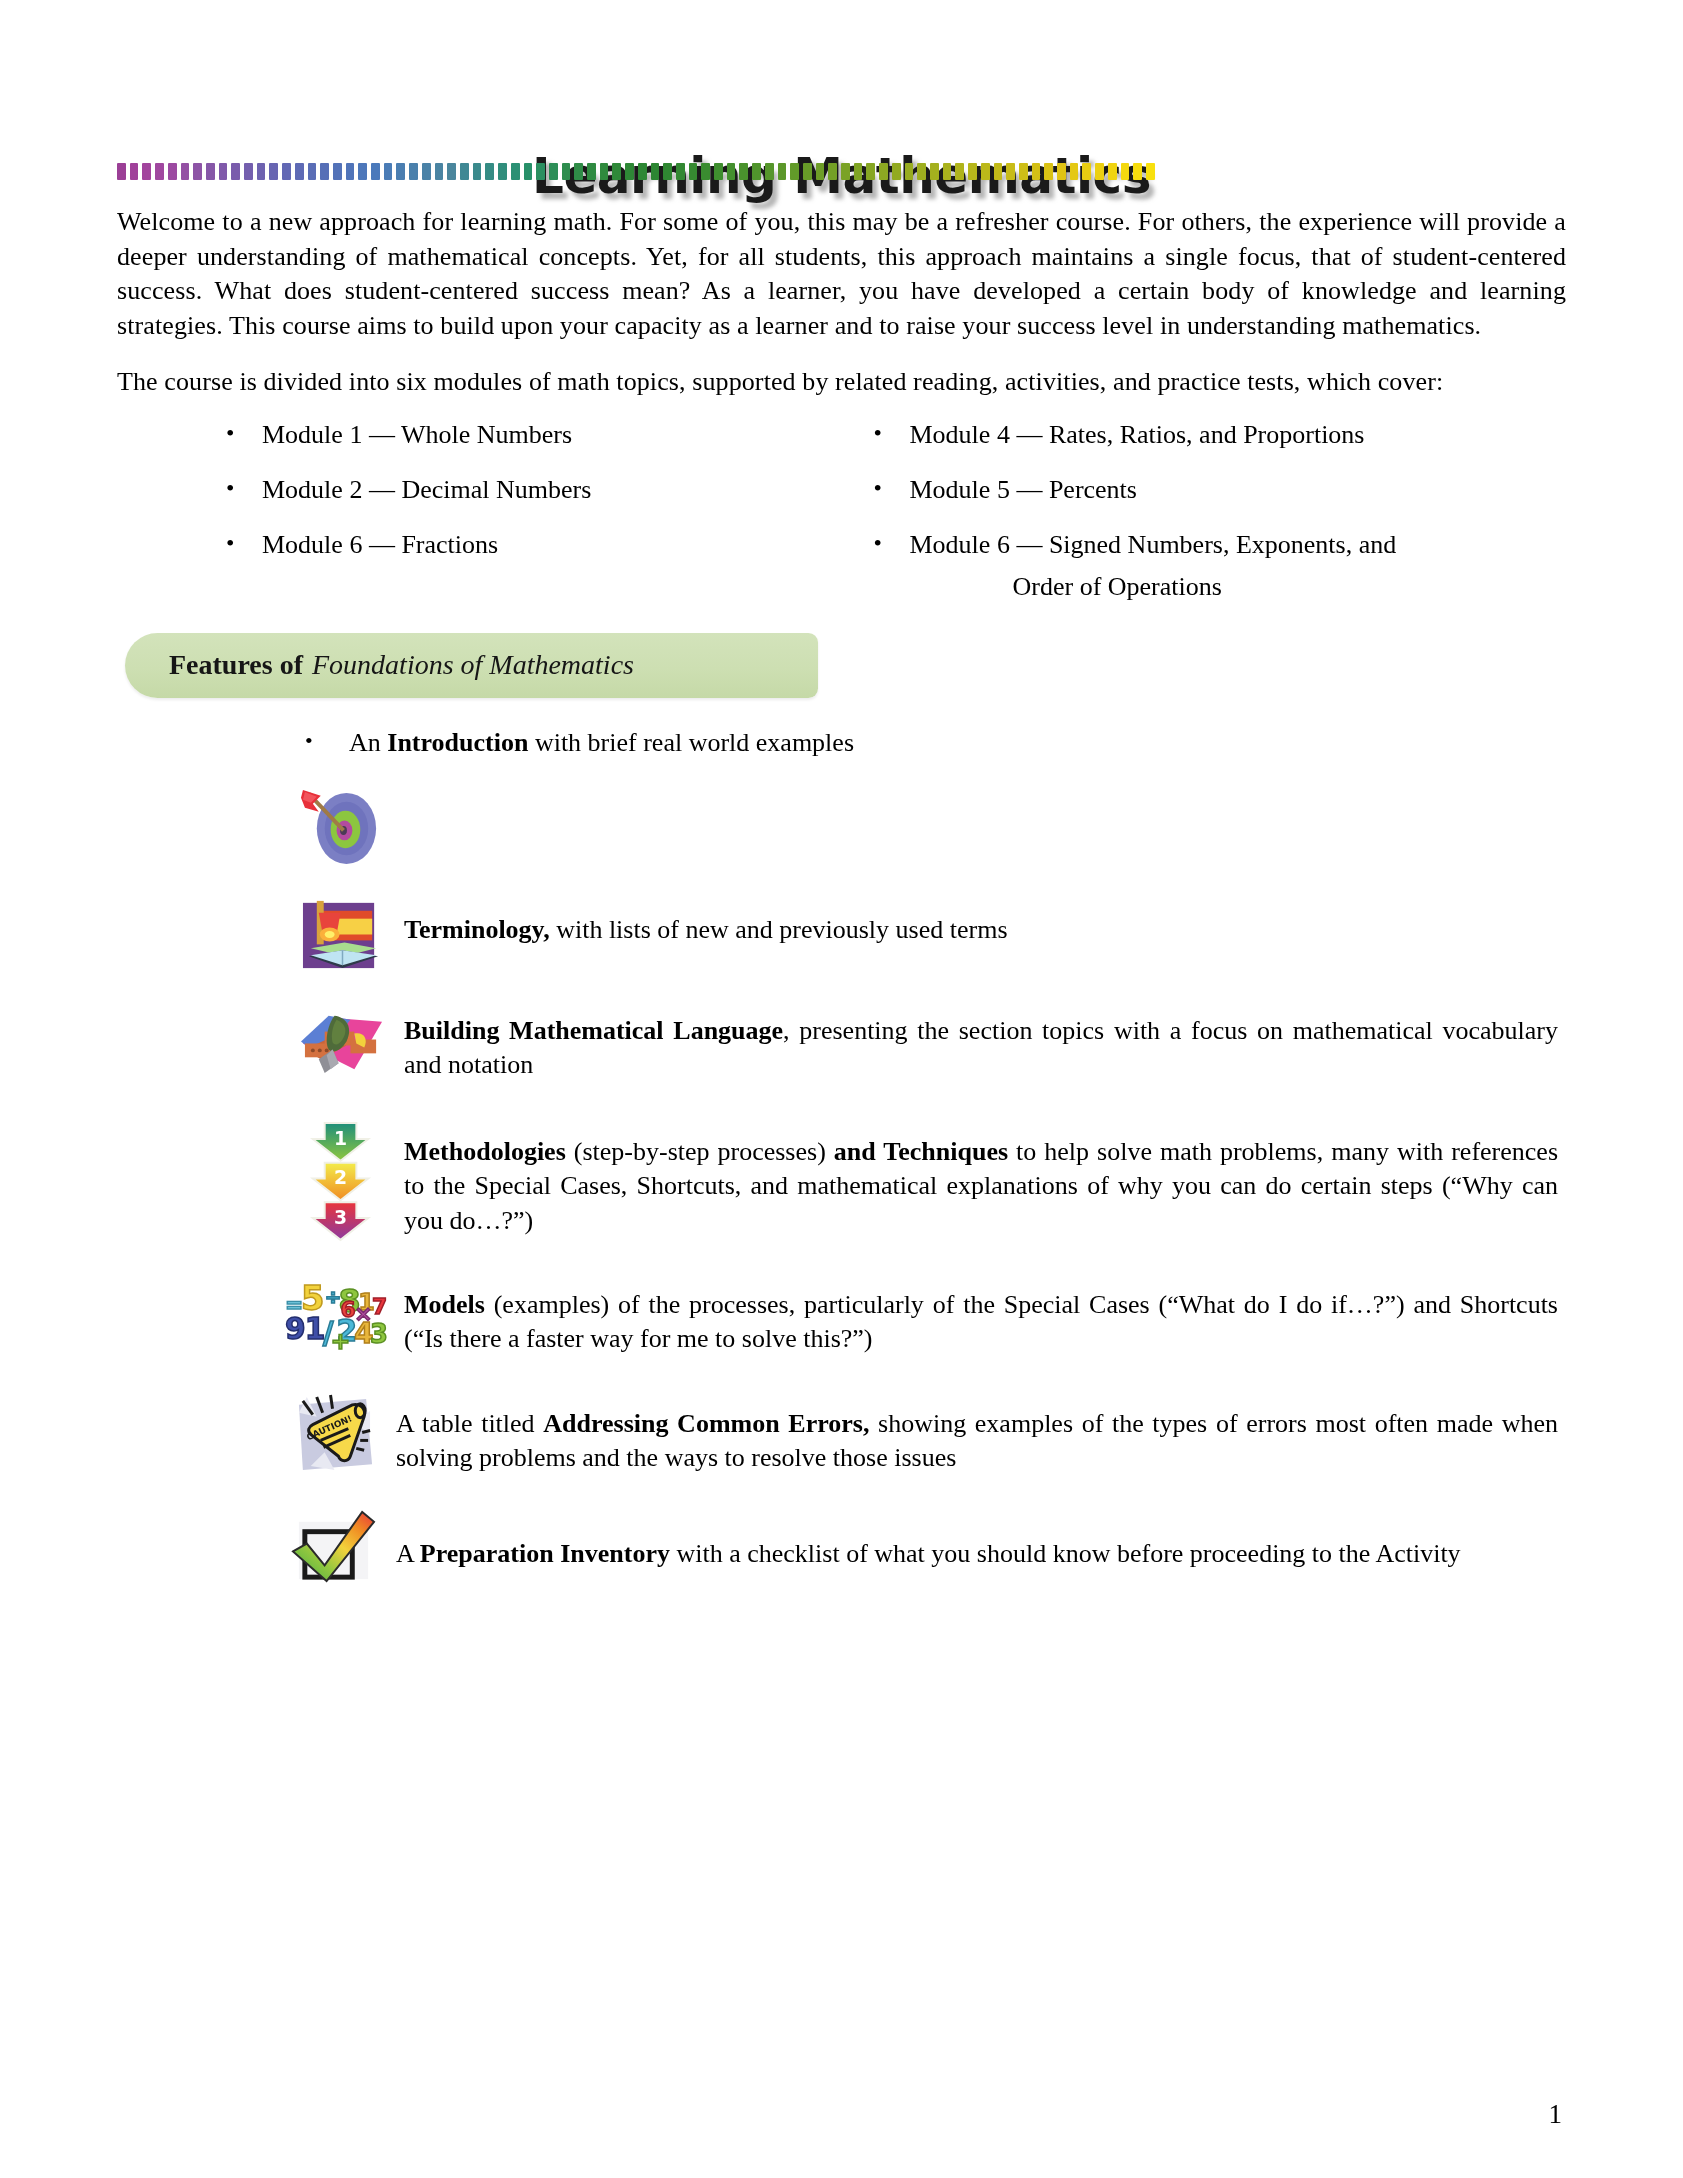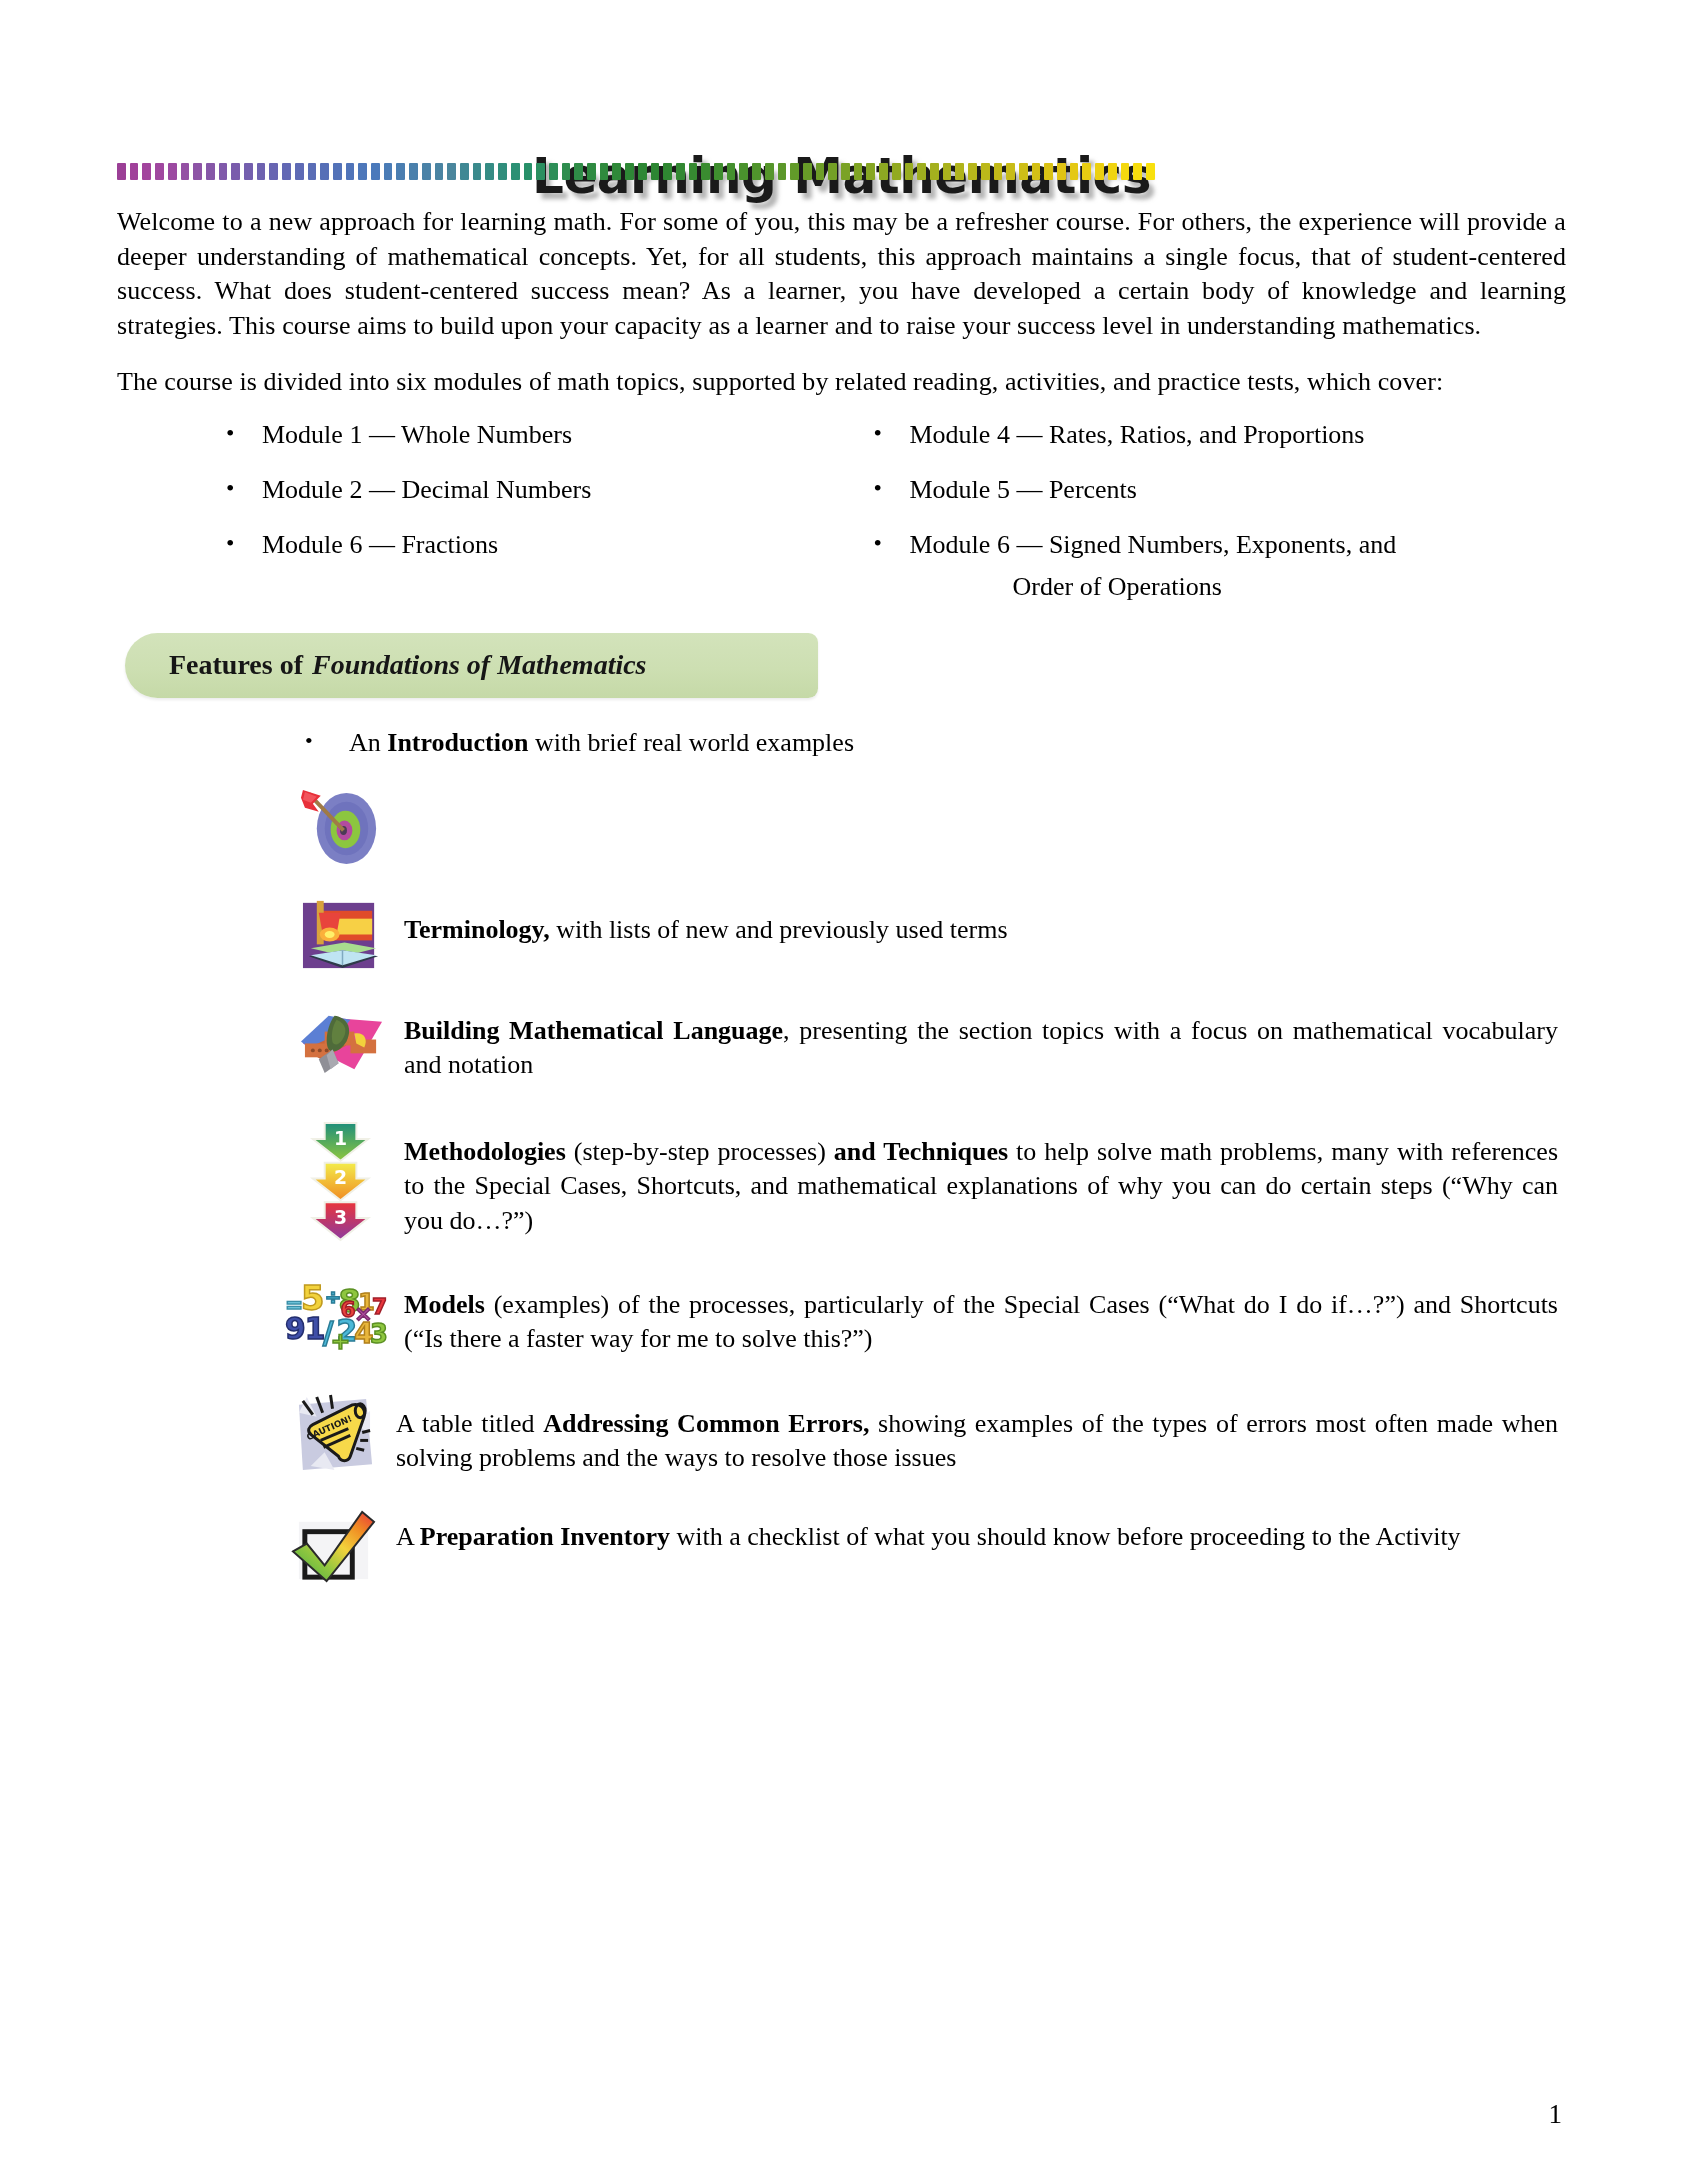--- a/index.html
+++ b/index.html
@@ -107,21 +107,21 @@
     padding-left: 44px;
     box-shadow: 0 2px 3px rgba(0,0,0,0.08);
   }
   .features-banner .fb-label {
     font-size: 28px;
     font-weight: bold;
     color: #161616;
   }
   .features-banner .fb-title {
     font-size: 28px;
-    font-weight: bold;
+    font-weight: normal;
     font-style: italic;
     color: #161616;
     margin-left: 9px;
   }
 
   
   .red-heading {
     margin-top: 53px;
     margin-left: 53px;
     font-size: 26px;
@@ -451,21 +451,21 @@
         <line x1="34" y1="50" x2="62" y2="38" stroke="#1a1a1a" stroke-width="3"></line>
         <line x1="37" y1="57" x2="64" y2="45" stroke="#1a1a1a" stroke-width="3"></line>
         <line x1="76" y1="42" x2="84" y2="40" stroke="#1a1a1a" stroke-width="3"></line>
         <line x1="74" y1="50" x2="82" y2="50" stroke="#1a1a1a" stroke-width="3"></line>
         <line x1="70" y1="58" x2="78" y2="60" stroke="#1a1a1a" stroke-width="3"></line>
       </svg>
     </div>
     <div class="feat-text tight"><span>A table titled </span><b>Addressing Common Errors,</b><span> showing examples of the types of errors most often made when solving problems and the ways to resolve those issues</span></div>
   </div>
 
-  <div class="feat-row" style="margin-top:28px;padding-left:170px;">
+  <div class="feat-row" style="margin-top:28px;padding-left:170px;align-items:center;">
     <div class="feat-icon">
       <svg width="95" height="85" viewBox="0 0 96 86">
         <defs>
           <linearGradient id="rb" x1="0" y1="1" x2="1" y2="0">
             <stop offset="0%" stop-color="#3fa845"></stop>
             <stop offset="30%" stop-color="#8ec63f"></stop>
             <stop offset="55%" stop-color="#f2d23c"></stop>
             <stop offset="78%" stop-color="#f08c23"></stop>
             <stop offset="100%" stop-color="#e8353c"></stop>
           </linearGradient>

